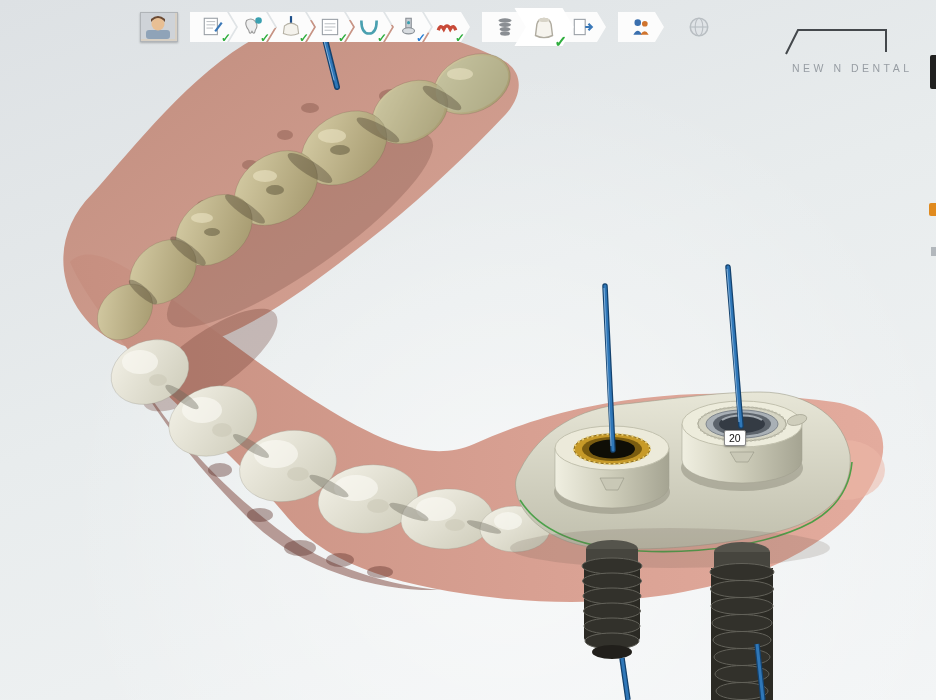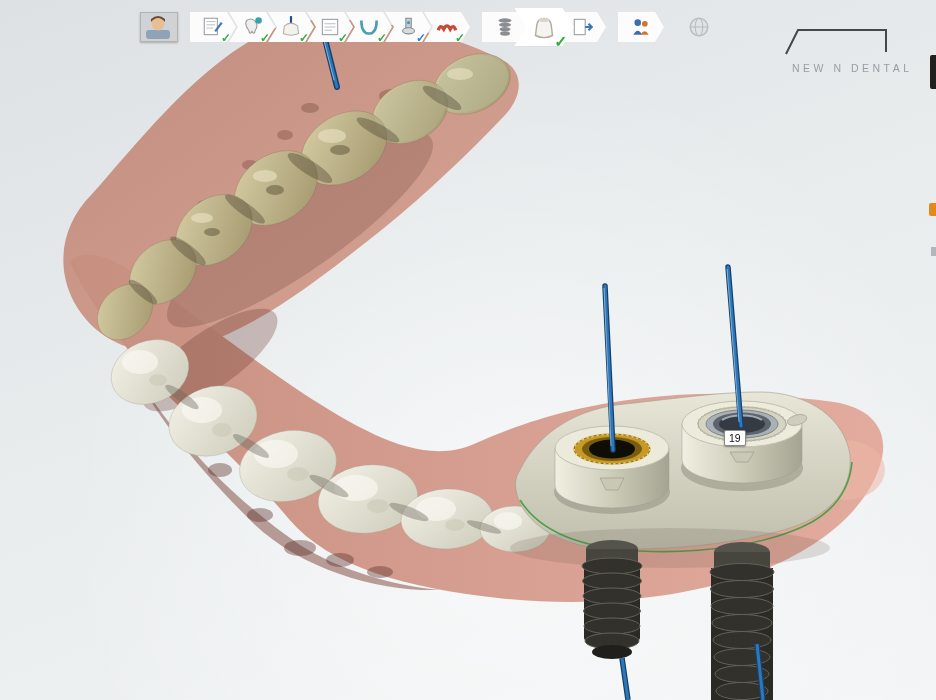--- a/index.html
+++ b/index.html
@@ -251,21 +251,21 @@
   </g>
   <g>
     <line x1="728" y1="267" x2="741" y2="426" stroke="#14426e" stroke-width="5.5" stroke-linecap="round"></line>
     <line x1="728" y1="267" x2="741" y2="426" stroke="#2f77b8" stroke-width="3" stroke-linecap="round"></line>
     <line x1="727" y1="269" x2="739" y2="422" stroke="#9cc4e8" stroke-width="1" opacity=".8"></line>
     <line x1="757" y1="644" x2="763" y2="700" stroke="#14426e" stroke-width="5.5"></line>
     <line x1="757" y1="644" x2="763" y2="700" stroke="#2f77b8" stroke-width="3"></line>
   </g>
 </svg>
 
-<div class="implant-label">19</div>
+<div class="implant-label">20</div>
 
 <div class="toolbar">
 
   <div class="photo-tile">
     <svg width="34" height="26" viewBox="0 0 34 26">
       <rect width="34" height="26" fill="#cfd3d8"></rect>
       <rect x="5" y="17" width="24" height="9" rx="3" fill="#8fa3b8"></rect>
       <circle cx="17" cy="11" r="6.5" fill="#e8bf94"></circle>
       <path d="M10,9 Q17,1 24,9 L24,6 Q17,0 10,6 Z" fill="#6b4a33"></path>
     </svg>

